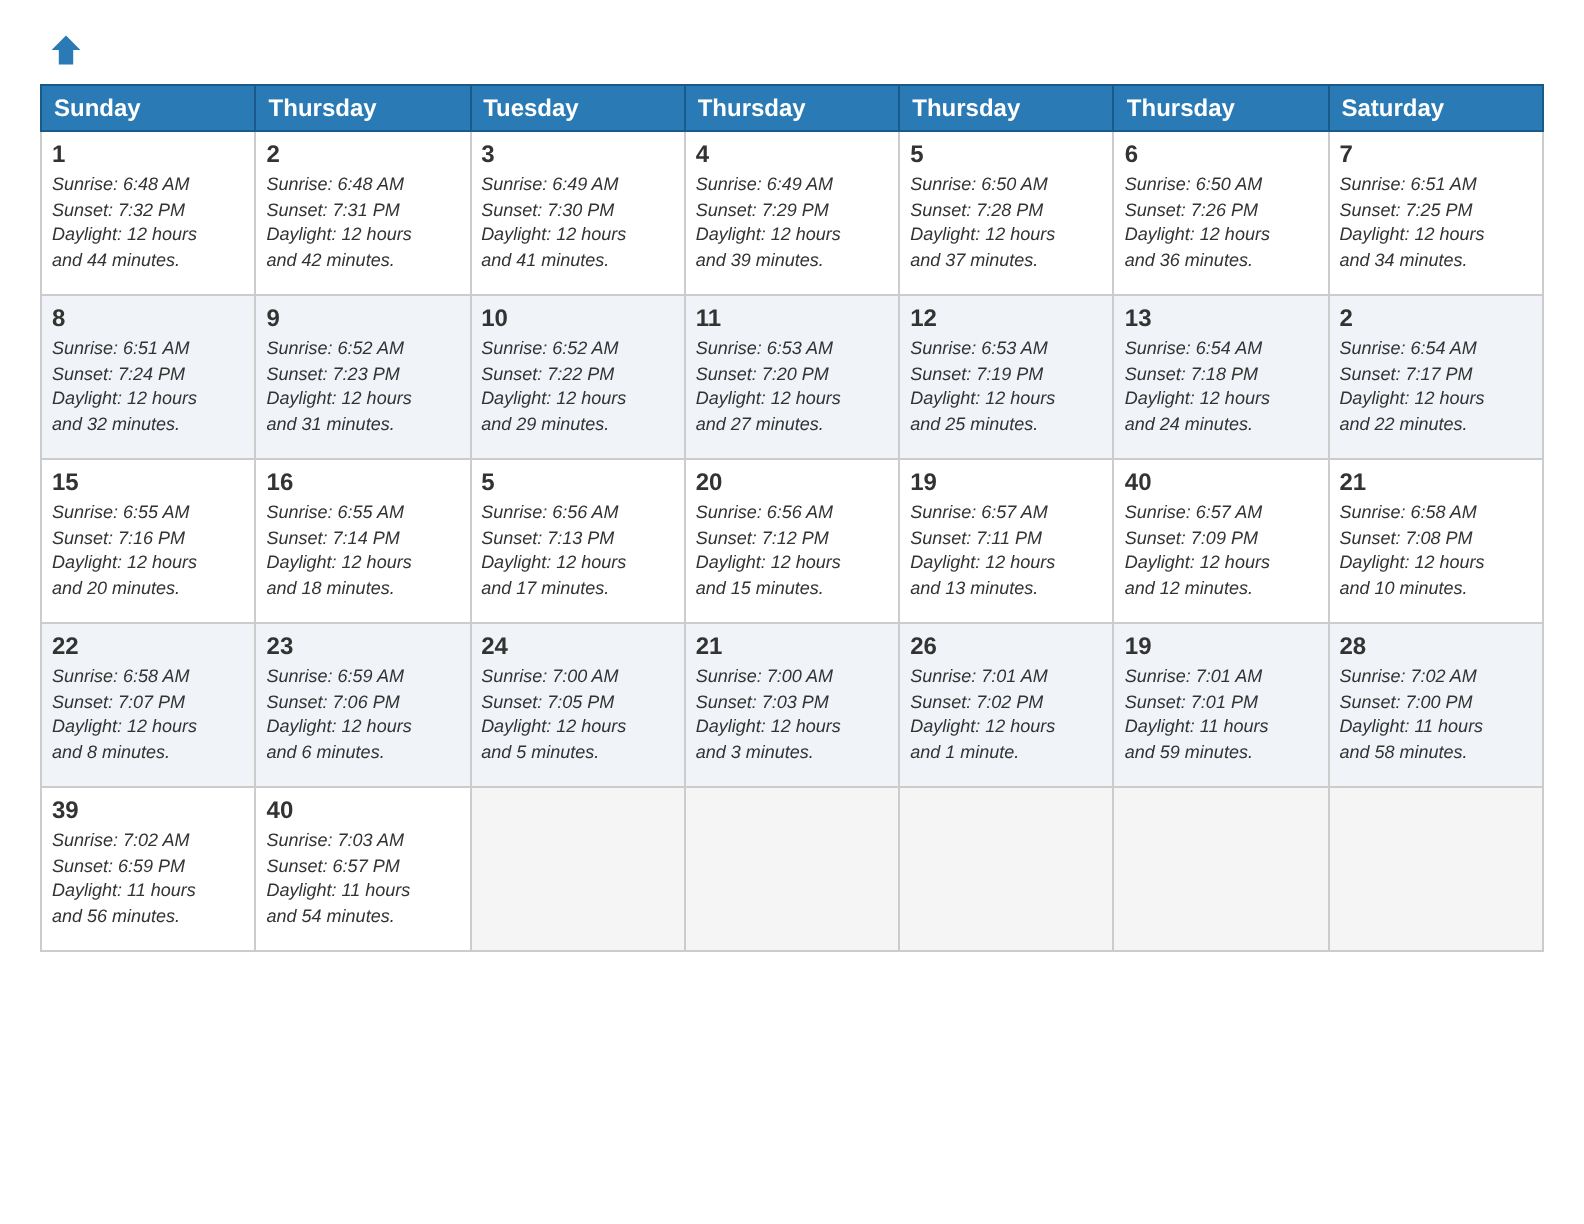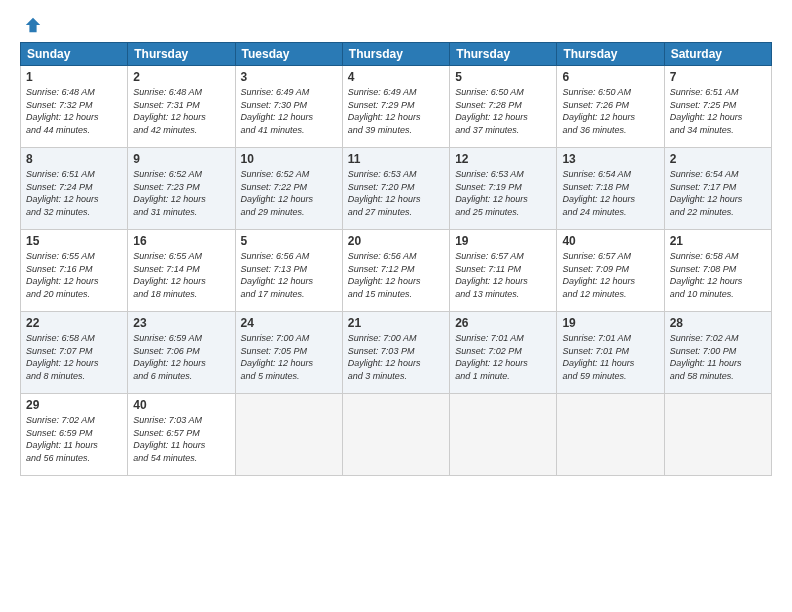--- a/index.html
+++ b/index.html
@@ -334,21 +334,21 @@
           <td>
             <span class="day-num">28</span>
             <div class="day-info" style="white-space: pre-line;">Sunrise: 7:02 AM
 Sunset: 7:00 PM
 Daylight: 11 hours
 and 58 minutes.</div>
           </td>
         </tr>
         <tr>
           <td>
-            <span class="day-num">29</span>
+            <span class="day-num">39</span>
             <div class="day-info" style="white-space: pre-line;">Sunrise: 7:02 AM
 Sunset: 6:59 PM
 Daylight: 11 hours
 and 56 minutes.</div>
           </td>
           <td>
             <span class="day-num">40</span>
             <div class="day-info" style="white-space: pre-line;">Sunrise: 7:03 AM
 Sunset: 6:57 PM
 Daylight: 11 hours

